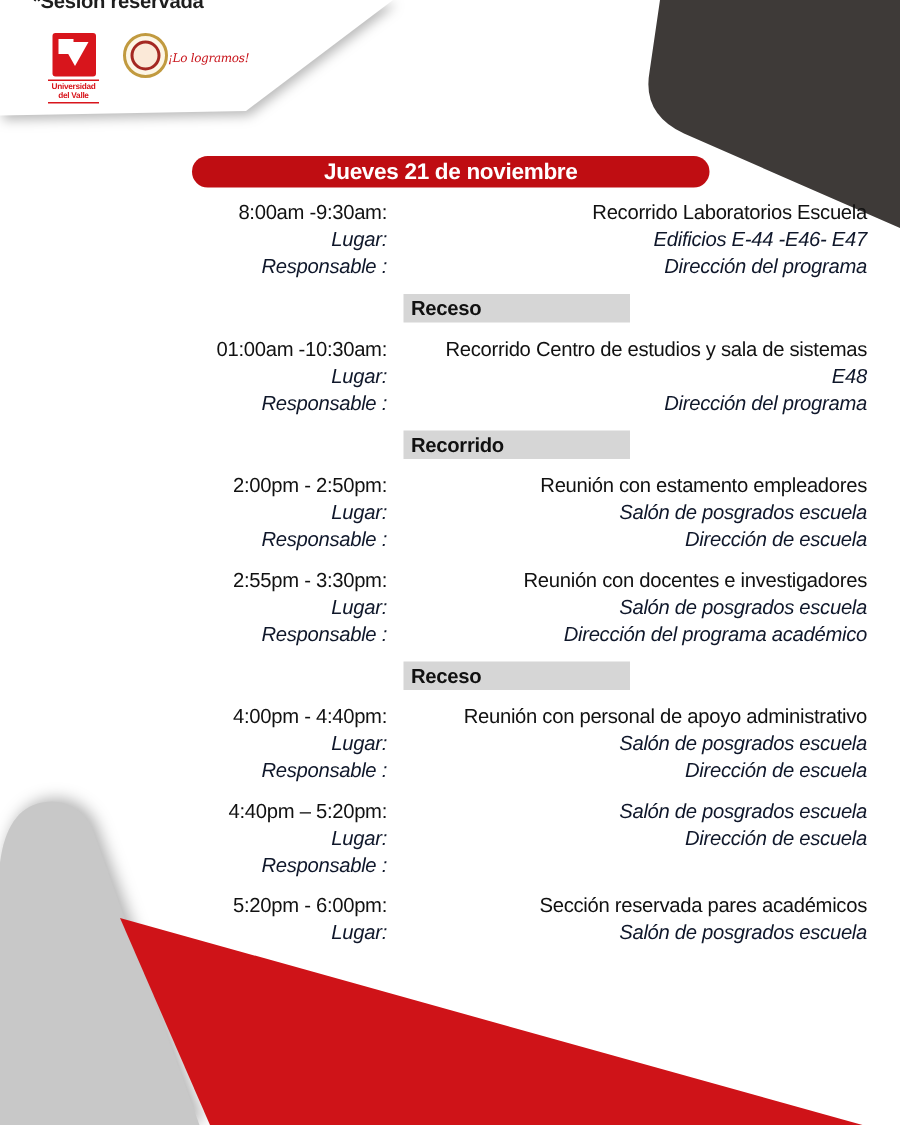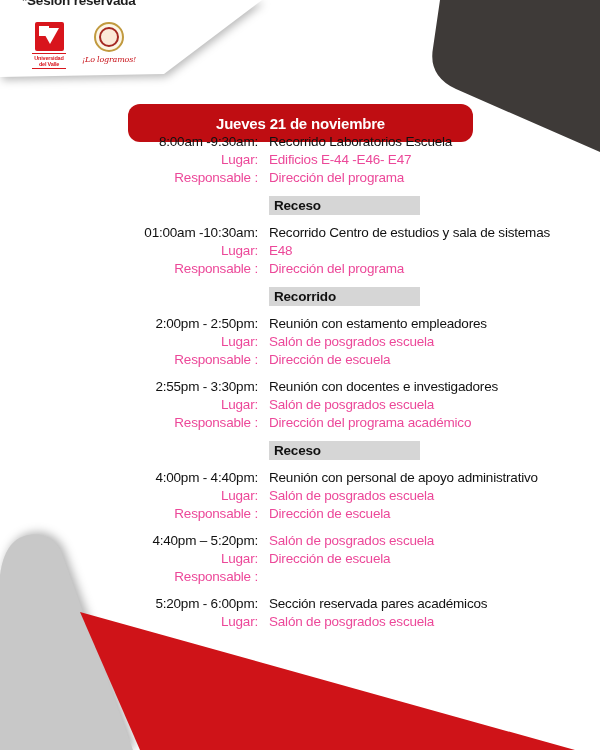--- a/index.html
+++ b/index.html
@@ -16,39 +16,39 @@
 
   
   .logos{position:absolute;top:22px;left:32px;display:flex;gap:16px;z-index:3;align-items:flex-start;}
   .uv-logo-wrap{display:flex;flex-direction:column;align-items:center;width:34px;}
   .uv-logo{width:29px;height:29px;background:var(--logo-red,#d8151c);border-radius:2px;position:relative;}
   .uv-logo:before{content:"";position:absolute;left:4px;top:4px;width:10px;height:10px;background:#fff;}
   .uv-logo:after{content:"";position:absolute;left:6px;top:6px;width:0;height:0;
     border-left:9px solid transparent;border-right:9px solid transparent;border-top:16px solid #fff;}
   .uv-text{font-size:5.5px;line-height:6px;color:var(--logo-red,#d8151c);font-weight:bold;text-align:center;
     border-top:1px solid var(--logo-red,#d8151c);border-bottom:1px solid var(--logo-red,#d8151c);padding:1px 0;margin-top:2px;width:34px;}
-  .seal-wrap{display:flex;flex-direction:column;align-items:center;}
+  .seal-wrap{display:flex;flex-direction:row;align-items:center;}
   .seal{width:26px;height:26px;border-radius:50%;background:#fdf6e6;border:2px solid #c19a3f;
     display:flex;align-items:center;justify-content:center;}
   .seal-inner{width:16px;height:16px;border-radius:50%;background:#fbe9d8;border:2px solid #a42822;}
   .seal-slogan{font-family:"DejaVu Serif",serif;font-style:italic;font-size:8px;color:#c8131a;margin-top:3px;white-space:nowrap;}
 
   
-  .header-bar{position:absolute;left:128px;top:104px;width:345px;height:38px;z-index:2;
+  .header-bar{position:absolute;left:128px;top:104px;width:345px;height:21px;z-index:2;
     background:var(--accent,#bf0d12);border-radius:12px;color:#fff;font-weight:bold;font-size:15px;
     display:flex;align-items:center;justify-content:center;}
 
   
   .schedule{position:absolute;left:8px;top:133px;width:570px;z-index:2;font-size:13.5px;}
   .event{display:flex;margin-bottom:9px;}
   .col-left{width:250px;flex:none;text-align:right;padding-right:11px;}
-  .col-right{flex:1;text-align:left;}
+  .col-right{flex:1;text-align:right;}
   .line{line-height:18px;white-space:nowrap;}
   .bold{font-weight:normal;color:#111;}
-  .lbl,.val{color:#ec4899;}
+  .lbl,.val{color:#0f172a;font-style:italic;}
   .break-bar{margin:6px 0 9px 261px;width:141px;background:var(--bar-gray,#d6d6d6);
     font-weight:bold;font-size:13.5px;color:#111;padding:2px 5px 2px 5px;line-height:15px;}
 </style>
 </head>
 <body>
 
 <div class="page">
 
   <svg class="decor" viewBox="0 0 600 750" xmlns="http://www.w3.org/2000/svg">
 

